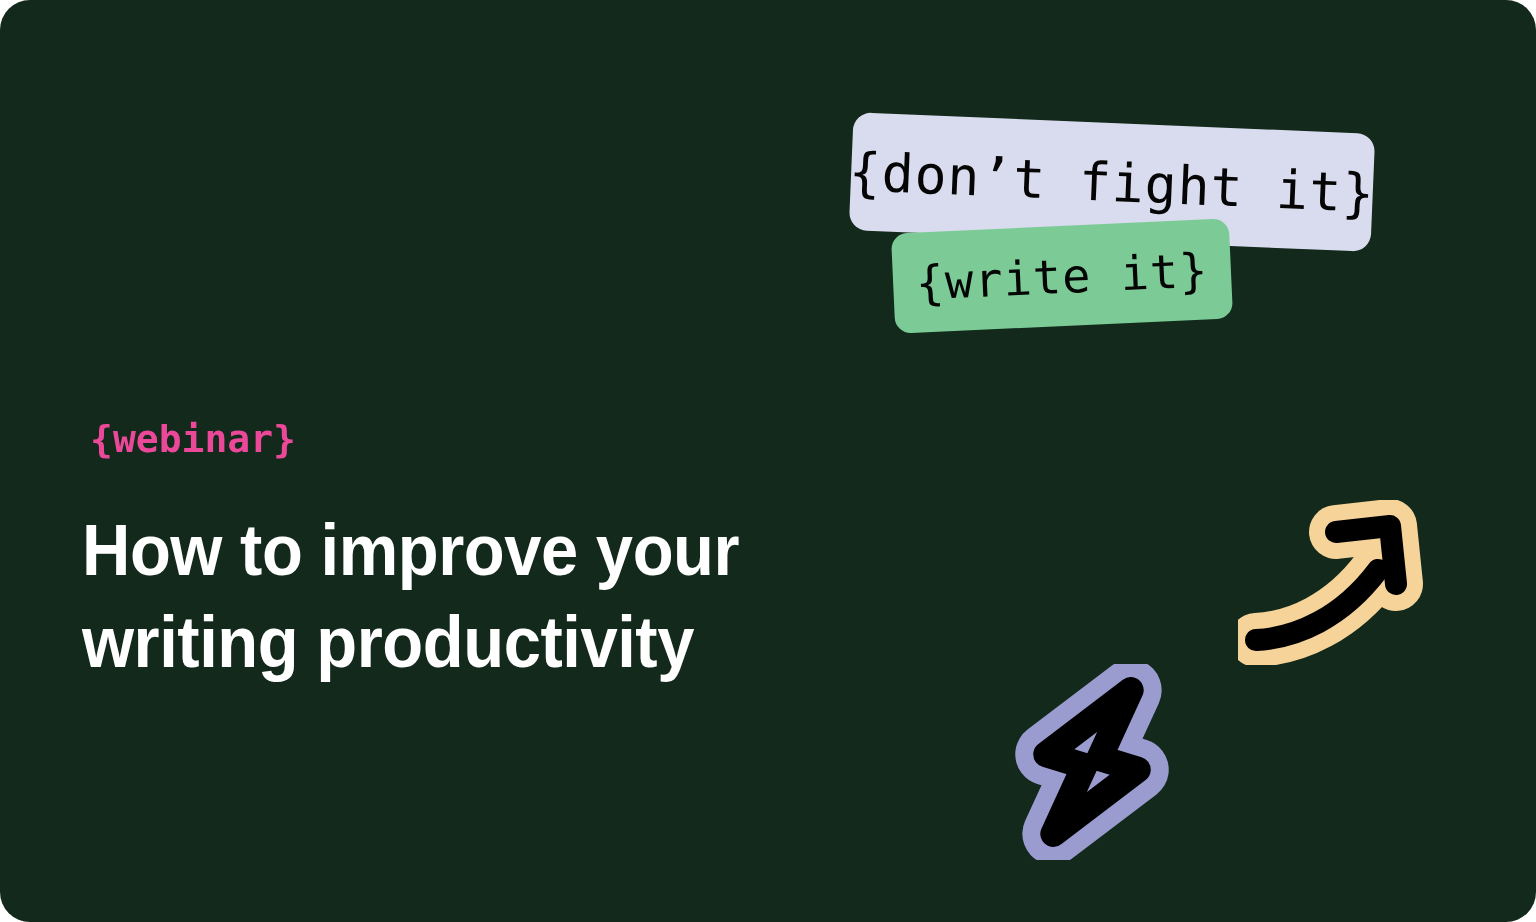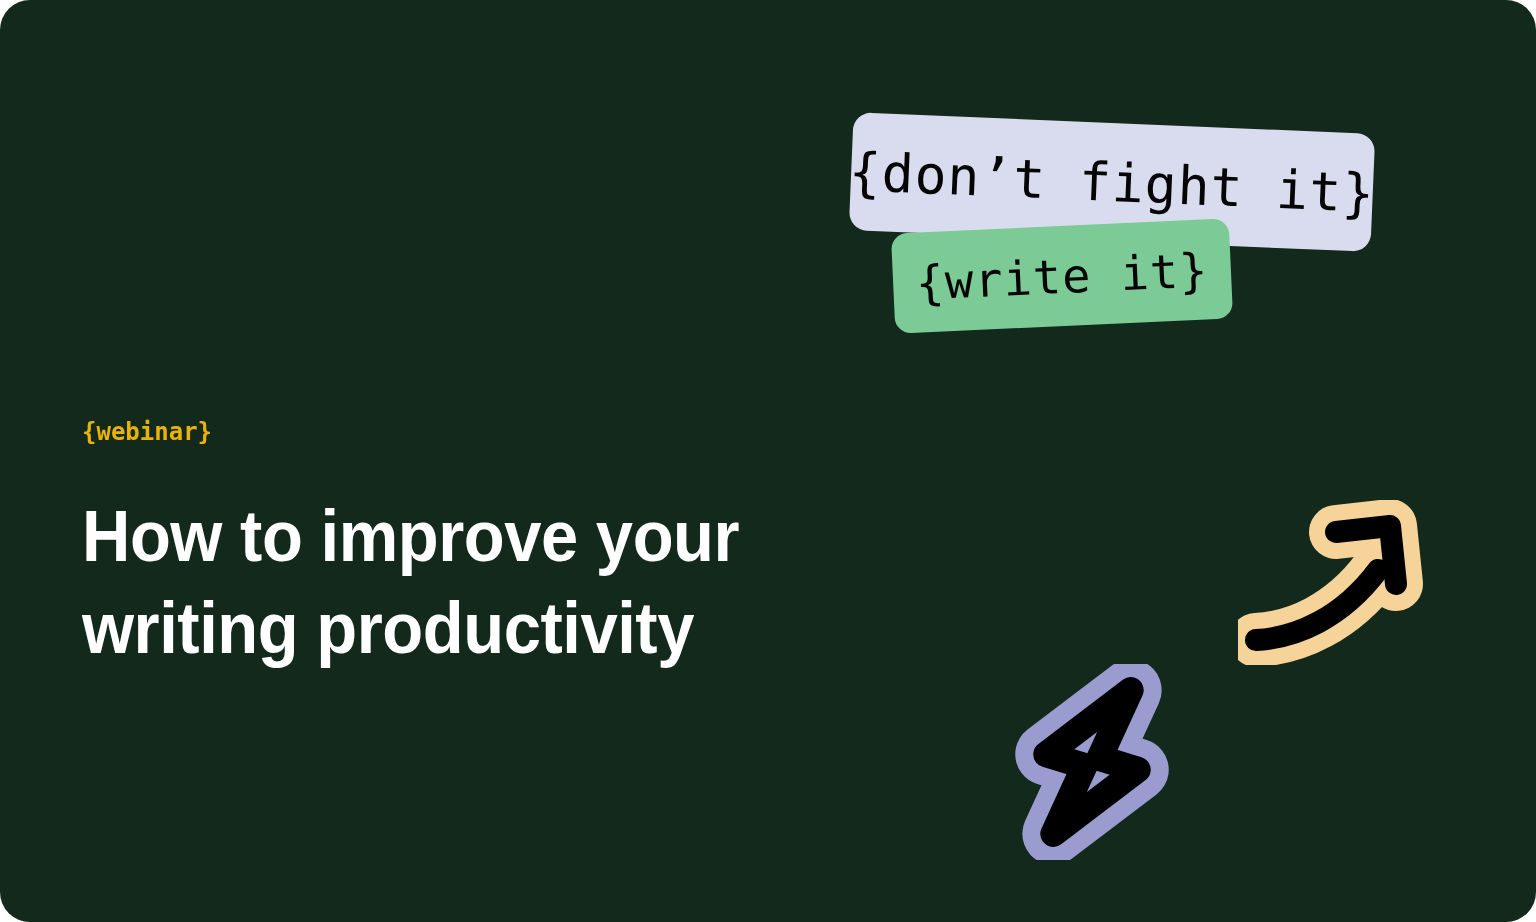--- a/index.html
+++ b/index.html
@@ -27,26 +27,26 @@
   
   .text-block {
     position: absolute;
     left: 82px;
     top: 420px;
     width: 760px;
   }
 
   .eyebrow {
     font-family: "DejaVu Sans Mono", "Liberation Mono", monospace;
-    font-size: 24px;
+    font-size: 38px;
     font-weight: 700;
     letter-spacing: 0px;
-    color: #eab308;
+    color: #ec4899;
     line-height: 1;
-    margin: 0 0 46px 0;
+    margin: 0 0 46px 8px;
     white-space: nowrap;
   }
 
   .headline {
     font-family: "Liberation Sans Narrow", "Liberation Sans", sans-serif;
     font-size: 72px;
     font-weight: 700;
     color: #ffffff;
     line-height: 1.28;
     margin: 0;

